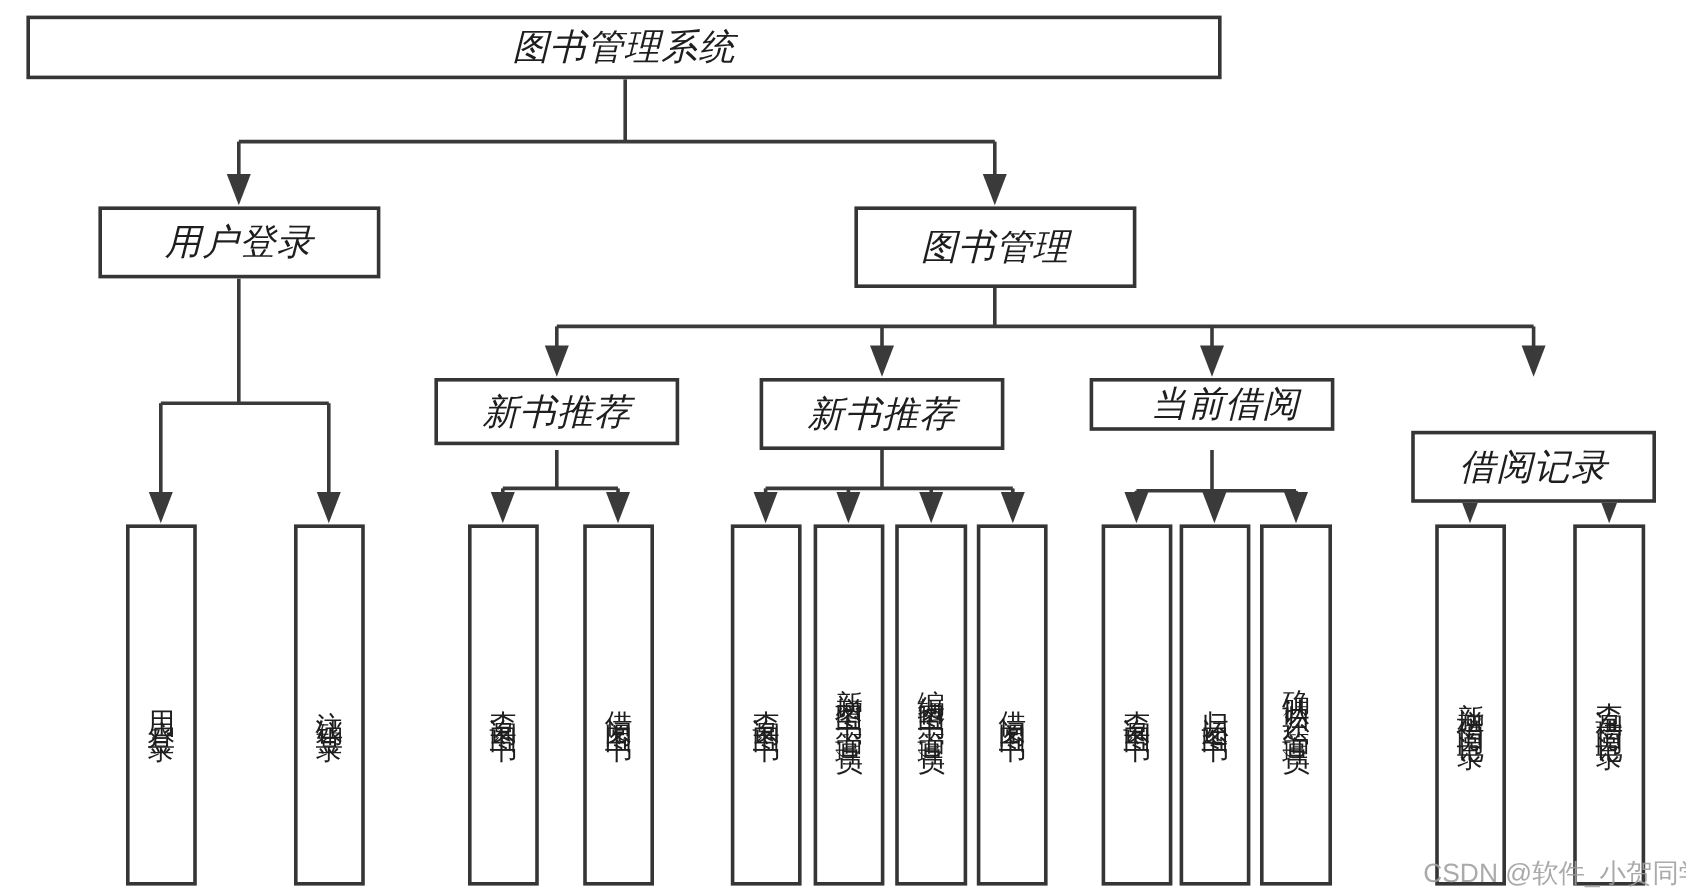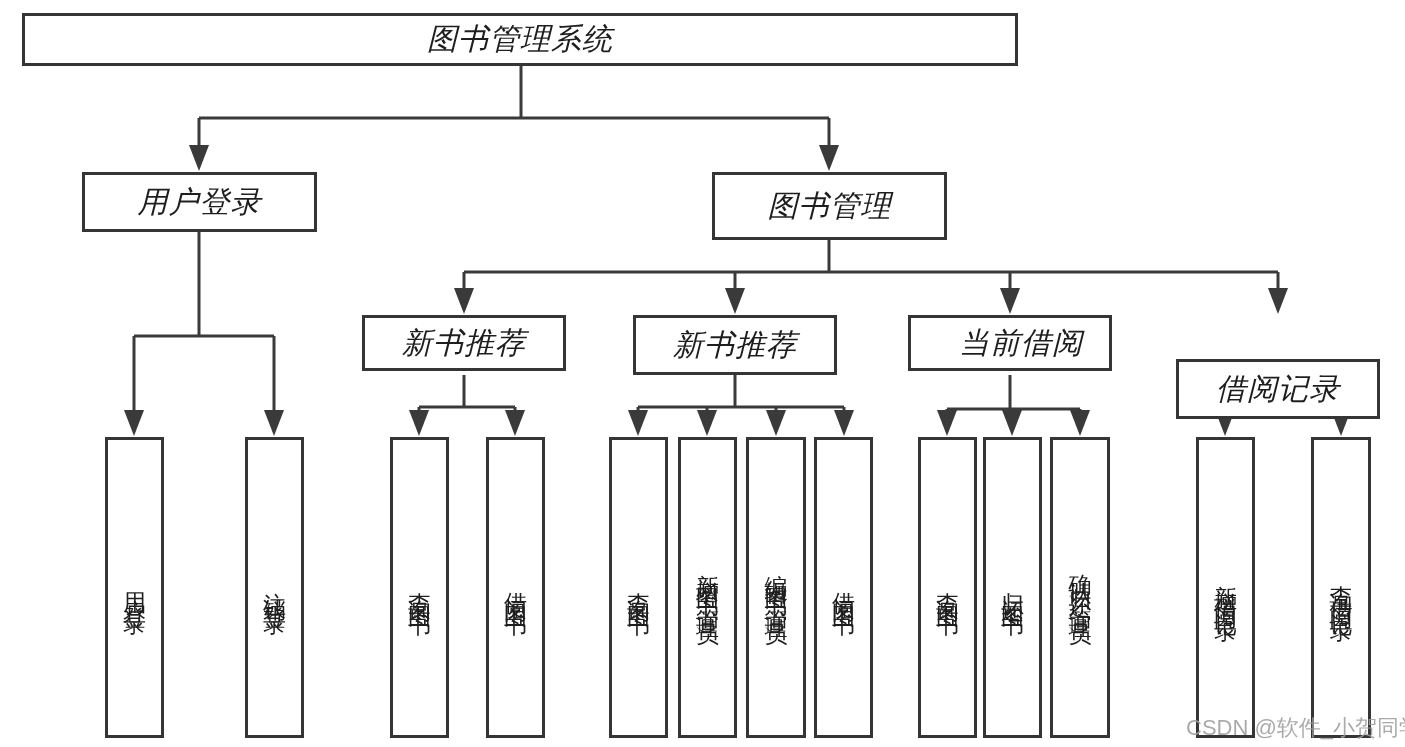--- a/index.html
+++ b/index.html
@@ -121,21 +121,21 @@
     </g>
   </svg>
 
   <div class="node h-node" style="left:22px; top:13px; width:996px; height:53px;">图书管理系统</div>
 
   <div class="node h-node" style="left:82px; top:172px; width:235px; height:60px;">用户登录</div>
   <div class="node h-node" style="left:712px; top:172px; width:235px; height:68px;">图书管理</div>
 
   <div class="node h-node" style="left:362px; top:315px; width:204px; height:56px;">新书推荐</div>
   <div class="node h-node" style="left:633px; top:315px; width:204px; height:60px;">新书推荐</div>
-  <div class="node h-node" style="left:908px; top:315px; width:204px; height:56px;padding-left:22px;">当前借阅</div>
+  <div class="node h-node" style="left:908px; top:315px; width:204px; height:44px;padding-left:22px;">当前借阅</div>
   <div class="node h-node" style="left:1176px; top:315px; width:204px; height:60px;margin-top:44px;">借阅记录</div>
 
   <div class="node v-node" style="left:105px; top:437px; width:59px; height:301px;">
     <span class="vtext">用户登录</span>
   </div>
   <div class="node v-node" style="left:245px; top:437px; width:59px; height:301px;">
     <span class="vtext">注销登录</span>
   </div>
 
   <div class="node v-node" style="left:390px; top:437px; width:59px; height:301px;">

